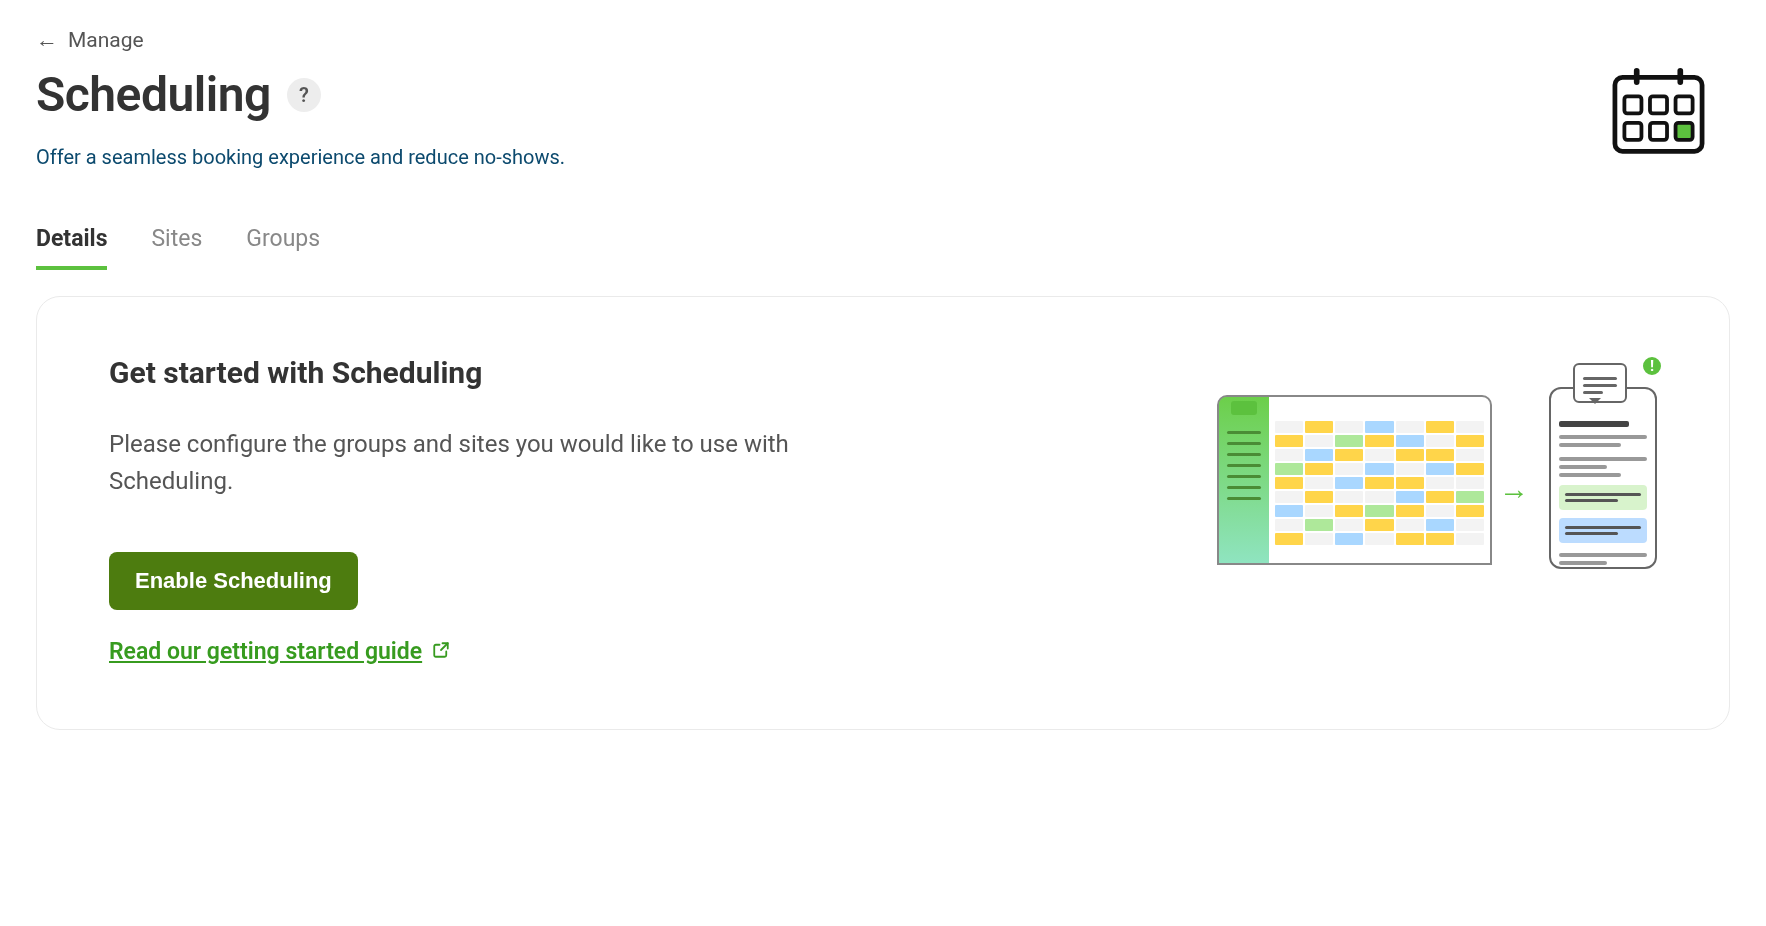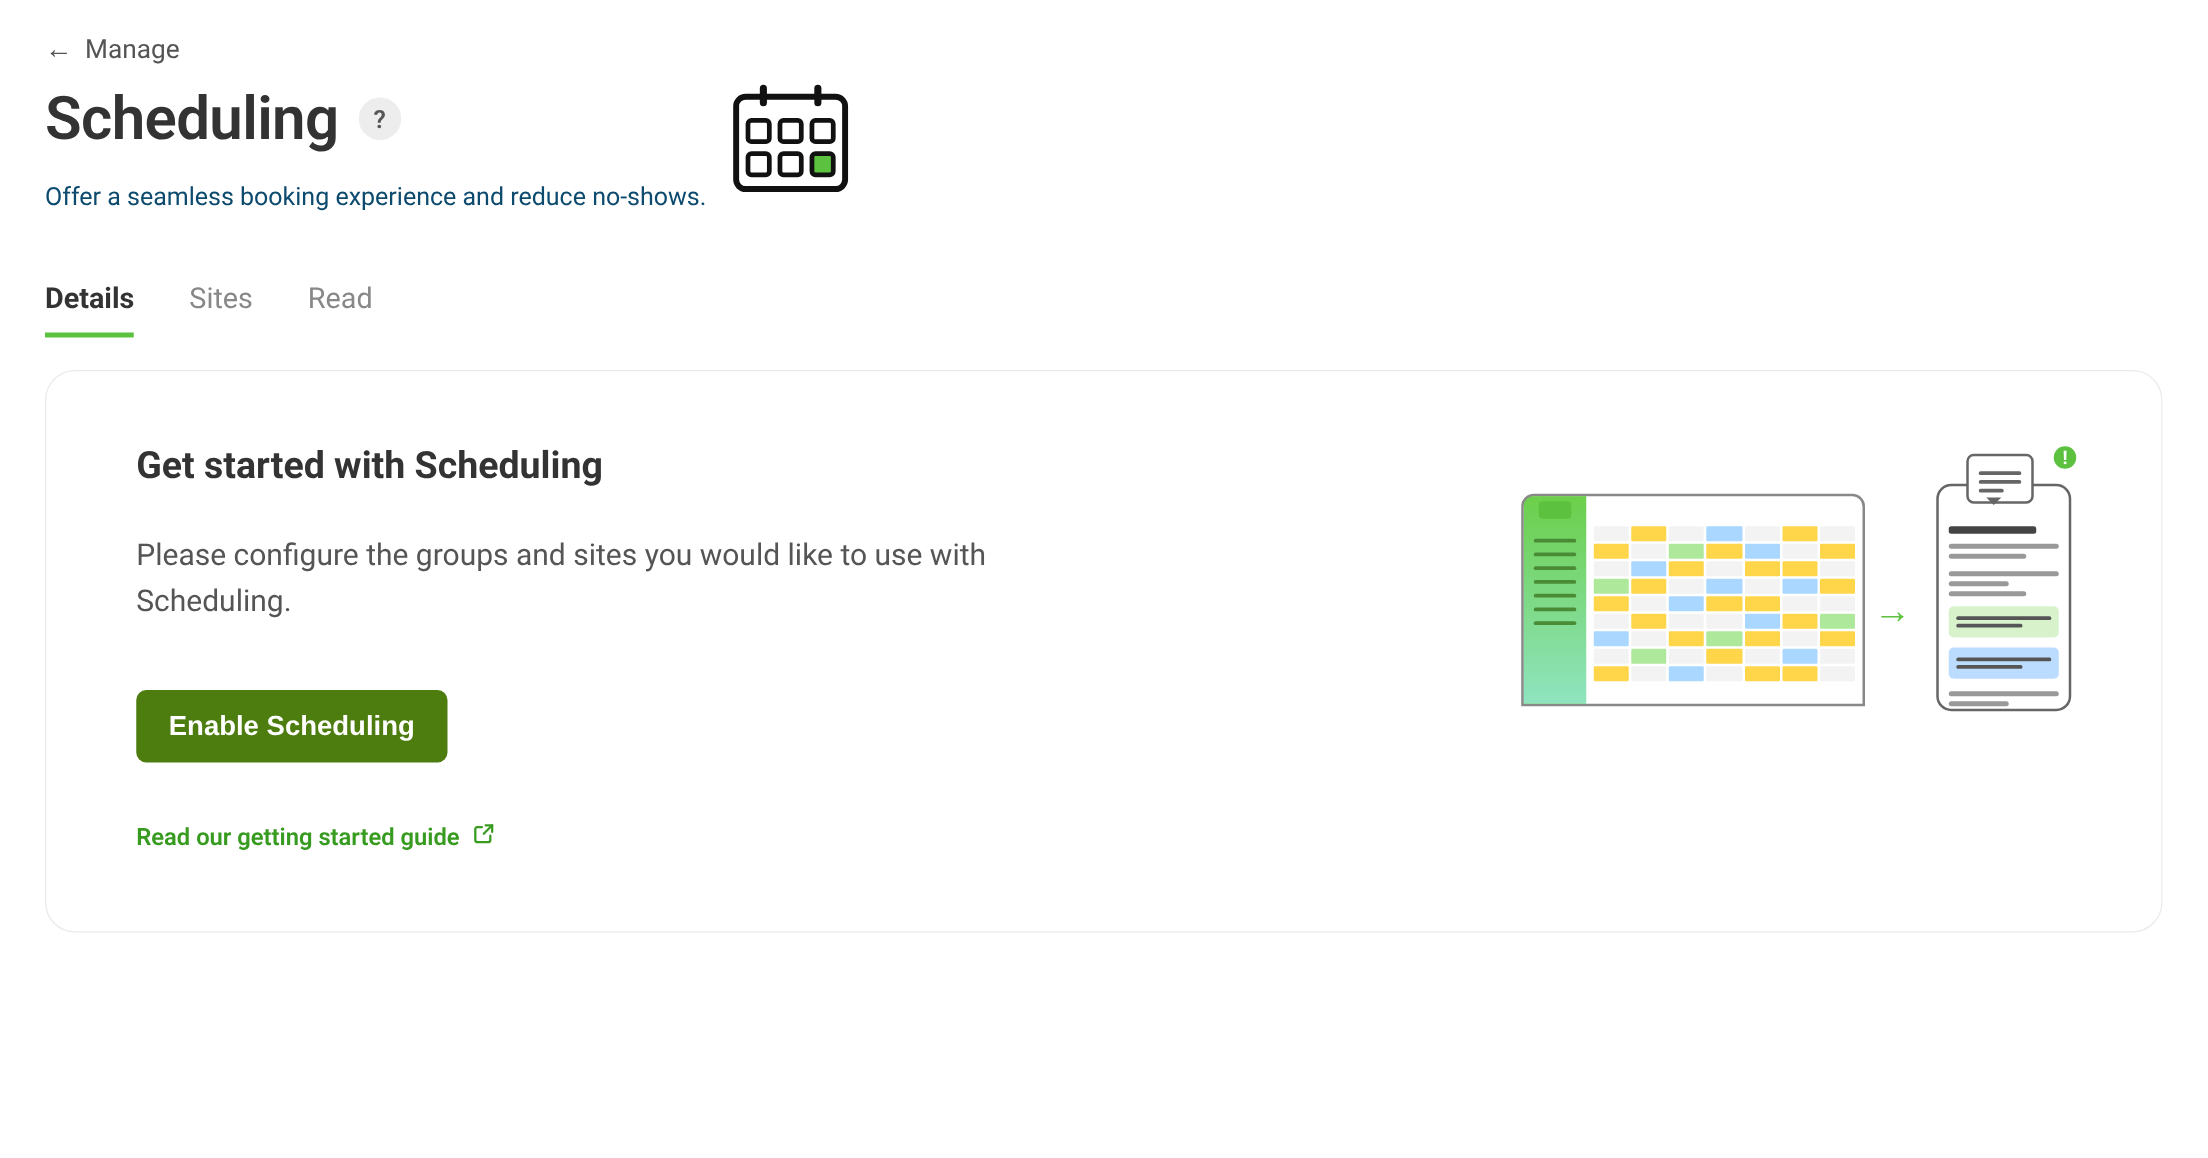--- a/index.html
+++ b/index.html
@@ -18,21 +18,21 @@
     font-size: 21px;
     cursor: pointer;
     margin-bottom: 14px;
   }
   .breadcrumb .arrow {
     font-size: 22px;
     line-height: 1;
   }
   .header-row {
     display: flex;
-    justify-content: flex-start;
+    justify-content: space-between;
     align-items: flex-start;
     gap: 20px;
   }
   .title-row {
     display: flex;
     align-items: center;
     gap: 16px;
   }
   h1 {
     font-size: 48px;
@@ -115,25 +115,26 @@
     font-weight: 600;
     padding: 16px 26px;
     border: none;
     border-radius: 8px;
     cursor: pointer;
   }
   .guide-link {
     display: inline-flex;
     align-items: center;
     gap: 10px;
-    margin-top: 48px;
+    margin-top: 28px;
     color: #379b1f;
-    font-size: 19px;
+    font-size: 23px;
     font-weight: 600;
     cursor: pointer;
+    text-decoration: underline;
   }
   .ext-icon {
     font-size: 18px;
   }
   .illustration {
     width: 440px;
     height: 175px;
     flex: 0 0 auto;
     position: relative;
     margin-top: 40px;
@@ -300,21 +301,21 @@
     <rect x="68" y="32" width="18" height="18" rx="3" fill="none" stroke="#111" stroke-width="4"></rect>
     <rect x="14" y="60" width="18" height="18" rx="3" fill="none" stroke="#111" stroke-width="4"></rect>
     <rect x="41" y="60" width="18" height="18" rx="3" fill="none" stroke="#111" stroke-width="4"></rect>
     <rect x="68" y="60" width="18" height="18" rx="3" fill="#5cc13e" stroke="#111" stroke-width="4"></rect>
   </svg>
 </div>
 
 <div class="tabs">
   <div class="tab active">Details</div>
   <div class="tab">Sites</div>
-  <div class="tab">Read</div>
+  <div class="tab">Groups</div>
 </div>
 
 <div class="card">
   <div class="card-left">
     <h2 class="card-heading">Get started with Scheduling</h2>
     <p class="card-desc">Please configure the groups and sites you would like to use with Scheduling.</p>
     <button class="primary-btn">Enable Scheduling</button>
     <div>
       <a class="guide-link">
         <span>Read our getting started guide</span>

